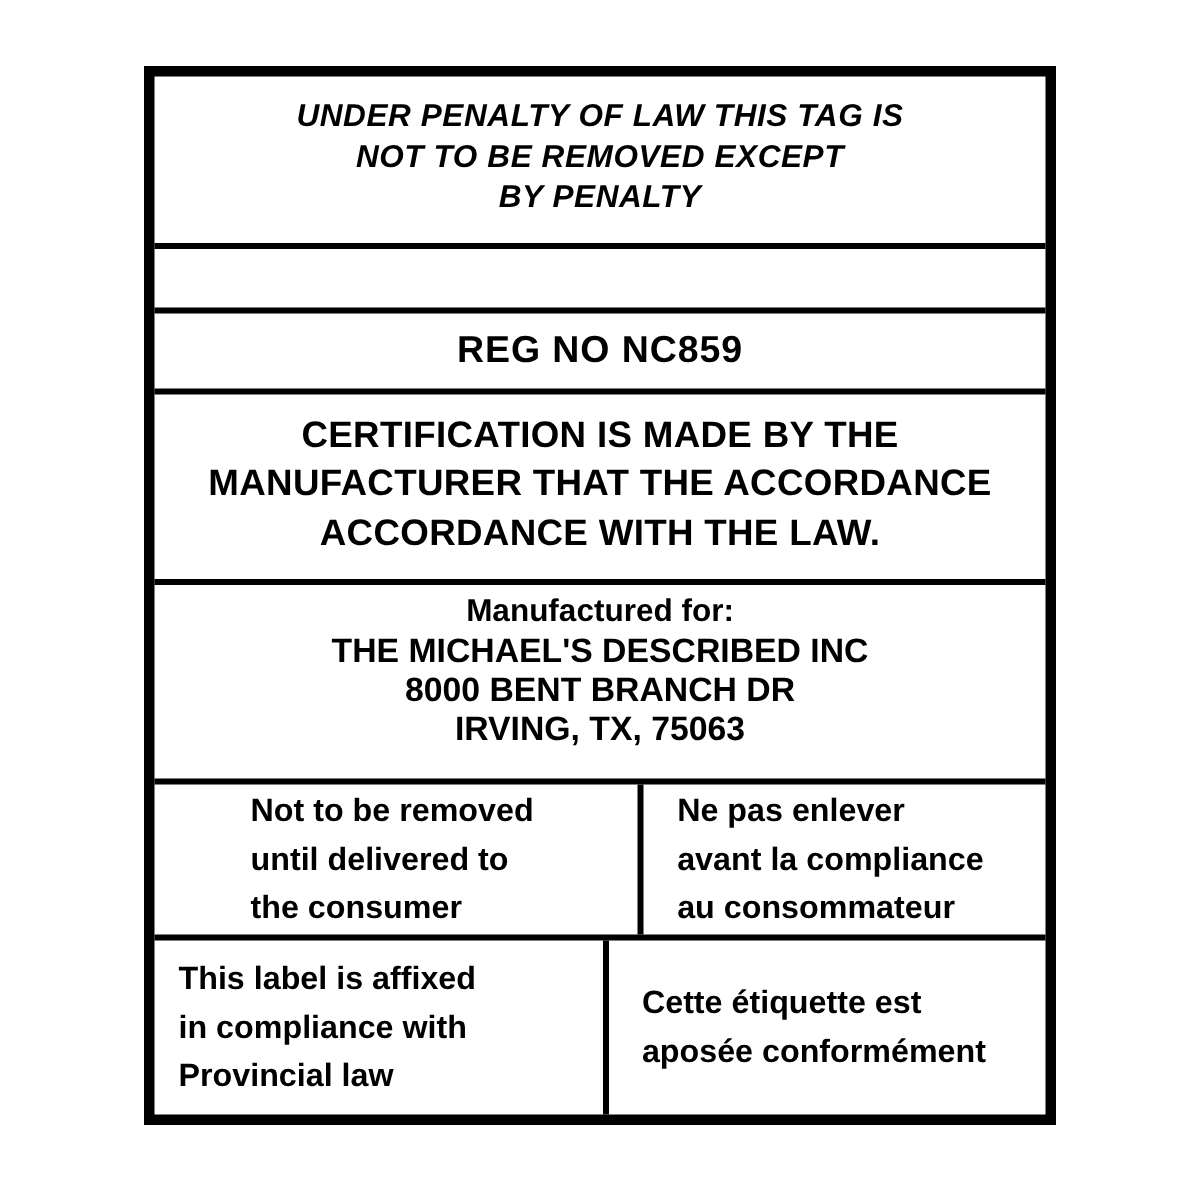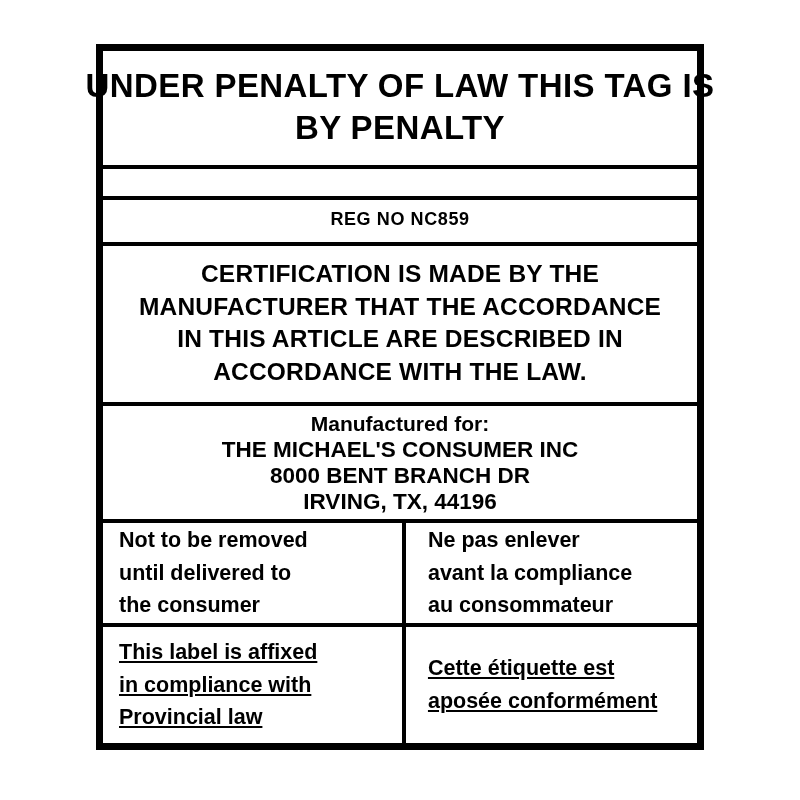--- a/index.html
+++ b/index.html
@@ -45,58 +45,59 @@
 
   .row:last-child {
     border-bottom: none;
   }
 
   
   .row-heading {
     padding: 14px 10px 16px 10px;
   }
   .row-heading .line {
-    font-size: 33px;
+    font-size: 21px;
     font-weight: bold;
     letter-spacing: 0.4px;
     line-height: 1.28;
     white-space: nowrap;
+    font-style: italic;
   }
 
   
   .row-blank {
     height: 78px;
   }
 
   
   .row-reg {
     padding: 9px 10px 11px 10px;
   }
   .row-reg .line {
-    font-size: 18px;
+    font-size: 25px;
     font-weight: bold;
     letter-spacing: 0.6px;
     line-height: 1.2;
   }
 
   
   .row-cert {
     padding: 12px 10px 14px 10px;
   }
   .row-cert .line {
     font-size: 24.5px;
     font-weight: bold;
     letter-spacing: 0.2px;
     line-height: 1.33;
     white-space: nowrap;
   }
 
   
   .row-mfr {
-    padding: 6px 10px 4px 10px;
+    padding: 6px 10px 20px 10px;
   }
   .row-mfr .line {
     font-size: 22.5px;
     font-weight: bold;
     line-height: 1.16;
     white-space: nowrap;
   }
   .row-mfr .line.small {
     font-size: 21px;
     font-weight: bold;
@@ -127,55 +128,55 @@
     padding-left: 22px;
   }
   .col .line {
     font-size: 21.5px;
     font-weight: bold;
     line-height: 1.52;
     white-space: nowrap;
   }
 
   
-  .row-removal { height: 104px; }
-  .row-affix  { height: 116px; text-decoration: underline; }
+  .row-removal { height: 104px; padding-left: 48px; }
+  .row-affix  { height: 116px; }
 </style>
 </head>
 <body>
 
 <div id="tag-wrap">
 
   <div class="law-tag">
 
     <div class="row row-heading">
       <div class="line">UNDER PENALTY OF LAW THIS TAG IS</div>
+      <div class="line">NOT TO BE REMOVED EXCEPT</div>
       <div class="line">BY PENALTY</div>
     </div>
 
     <div class="row row-blank">
       <div class="line"></div>
     </div>
 
     <div class="row row-reg">
       <div class="line">REG NO NC859</div>
     </div>
 
     <div class="row row-cert">
       <div class="line">CERTIFICATION IS MADE BY THE</div>
       <div class="line">MANUFACTURER THAT THE ACCORDANCE</div>
-      <div class="line">IN THIS ARTICLE ARE DESCRIBED IN</div>
       <div class="line">ACCORDANCE WITH THE LAW.</div>
     </div>
 
     <div class="row row-mfr">
       <div class="line small">Manufactured for:</div>
-      <div class="line">THE MICHAEL'S CONSUMER INC</div>
+      <div class="line">THE MICHAEL'S DESCRIBED INC</div>
       <div class="line">8000 BENT BRANCH DR</div>
-      <div class="line">IRVING, TX, 44196</div>
+      <div class="line">IRVING, TX, 75063</div>
     </div>
 
     <div class="row row-split row-removal">
       <div class="col col-left">
         <div class="line">Not to be removed</div>
         <div class="line">until delivered to</div>
         <div class="line">the consumer</div>
       </div>
       <div class="col col-right">
         <div class="line">Ne pas enlever</div>

